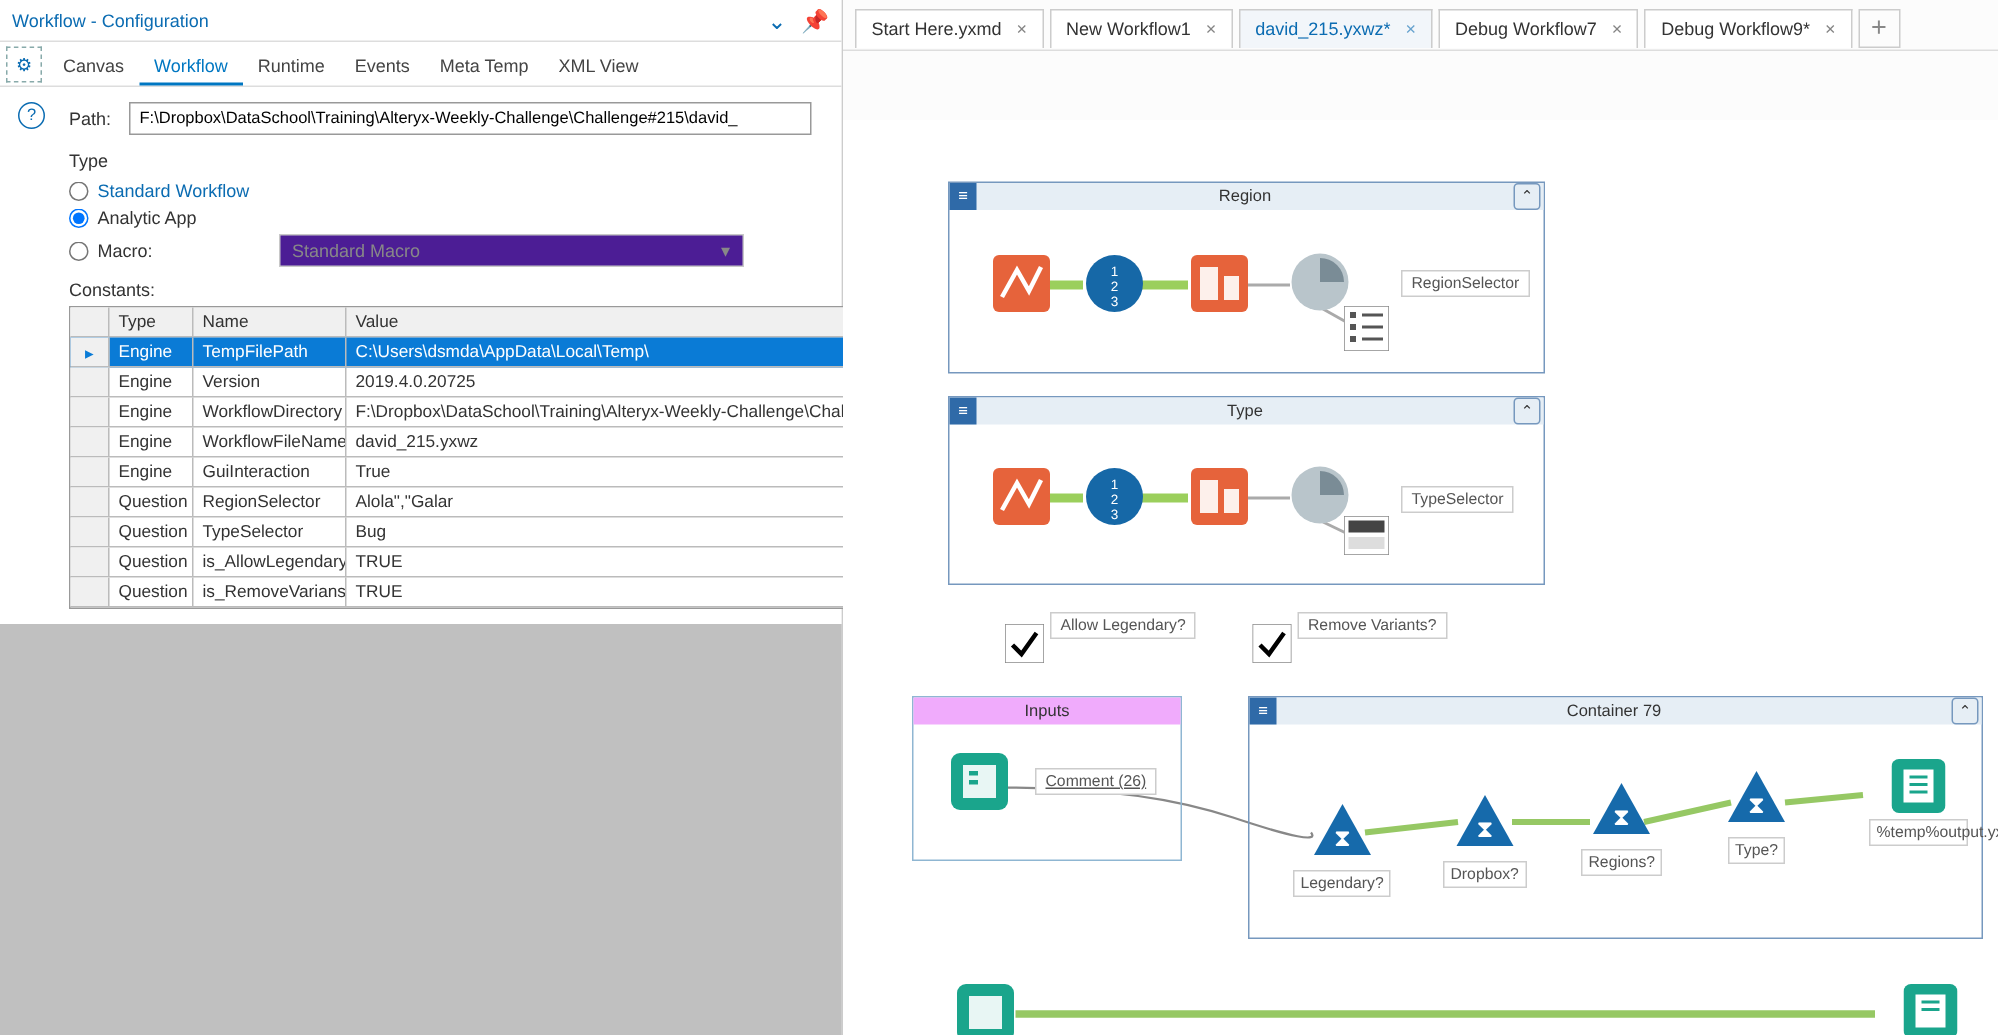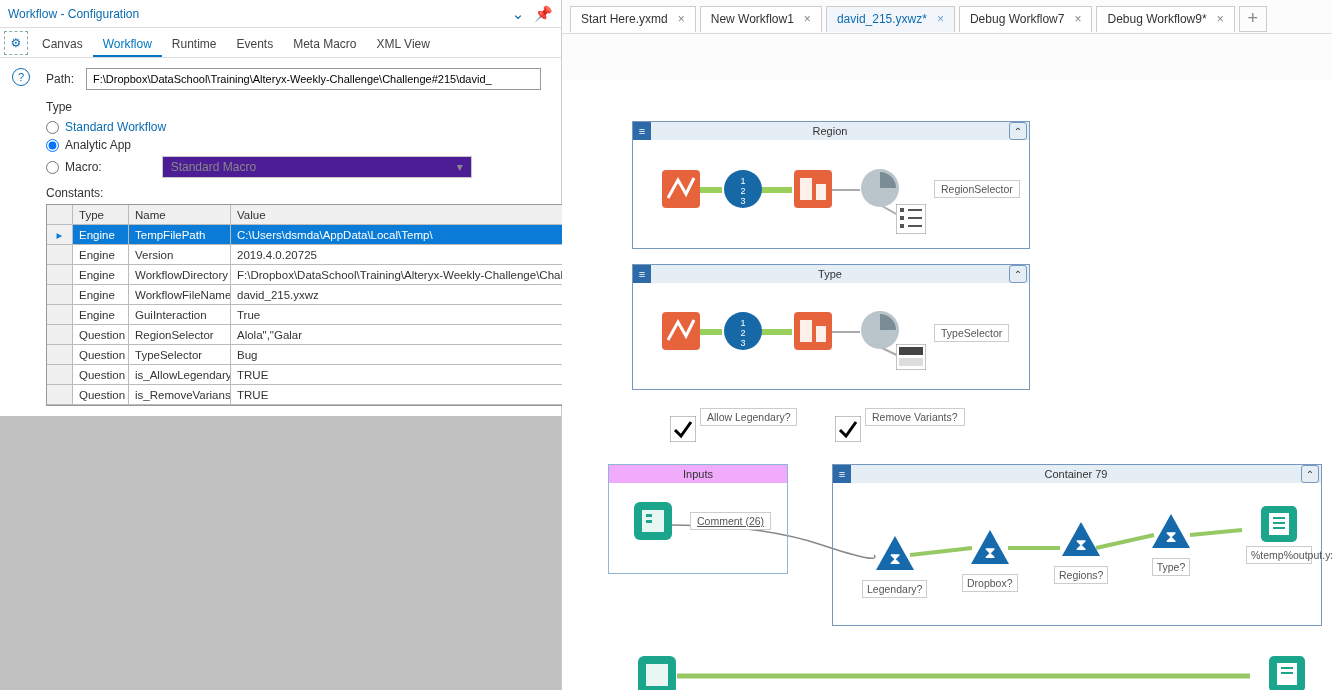--- a/index.html
+++ b/index.html
@@ -15,21 +15,21 @@
 .form-area { padding: 10px 20px 10px 46px; background: #fff; position: relative; }
 .help-icon { position:absolute; left: 12px; top: 10px; width:18px; height:18px; border:1px solid #0b6cb2; color:#0b6cb2; border-radius:50%; display:flex; align-items:center; justify-content:center; font-size:11px; cursor:pointer;}
 .path-row { display:flex; align-items:center; margin-bottom:10px;}
 .path-row label { width: 40px; }
 .path-row input { flex:1; height:22px; border:1px solid #999; padding:2px 6px; font-size:11px;}
 .sect-label { font-size:12px; color:#333; margin-bottom:6px;}
 .radio-row { display:flex; align-items:flex-end; margin: 4px 0; }
 .radio-row input { margin-right:6px;}
 .radio-row .std { color:#0b6cb2;}
 .macro-row { display:flex; align-items:center; margin:4px 0;}
-.macro-row label { margin-right: 60px;}
+.macro-row label { margin-right: 84px;}
 .macro-sel { flex:1; max-width:310px; background:#4c1d95; border:1px solid #c8c8c8; height:22px; display:flex; align-items:center; padding:0 8px; color:#888; justify-content:space-between;}
 .constants-hdr { margin:8px 0 4px 0; font-size:12px;}
 .grid-wrap { display:flex; }
 .grid { flex:1; background:#fff; border:1px solid #999; font-size:11.5px;}
 .grid-row { display:flex; height:20px; border-bottom:1px solid #bbb;}
 .grid-row.header { background:#f0f0f0; color:#333; font-weight:normal;}
 .grid-row.sel { background:#0a7bd6; color:#fff;}
 .gc { border-right:1px solid #bbb; padding:2px 6px; overflow:hidden; white-space:nowrap; text-overflow:ellipsis; display:flex; align-items:center;}
 .gc.rowh { width:26px; background:#f0f0f0; justify-content:center;}
 .gc.rowh.sel { background:#f0f0f0; color:#0a7bd6;}
@@ -71,21 +71,21 @@
     <span class="title">Workflow - Configuration</span>
     <span class="icon-btn">⌄</span>
     <span class="icon-btn">📌</span>
   </div>
   <div class="tab-row">
     <div class="gear-box">⚙</div>
     <div class="tab">Canvas</div>
     <div class="tab active">Workflow</div>
     <div class="tab">Runtime</div>
     <div class="tab">Events</div>
-    <div class="tab">Meta Macro</div>
+    <div class="tab">Meta Temp</div>
     <div class="tab">XML View</div>
   </div>
   <div class="form-area">
     <span class="help-icon">?</span>
     <div class="path-row">
       <label>Path:</label>
       <input type="text" value="F:\Dropbox\DataSchool\Training\Alteryx-Weekly-Challenge\Challenge#215\david_" style="">
     </div>
     <div class="sect-label">Type</div>
     <div class="radio-row">

